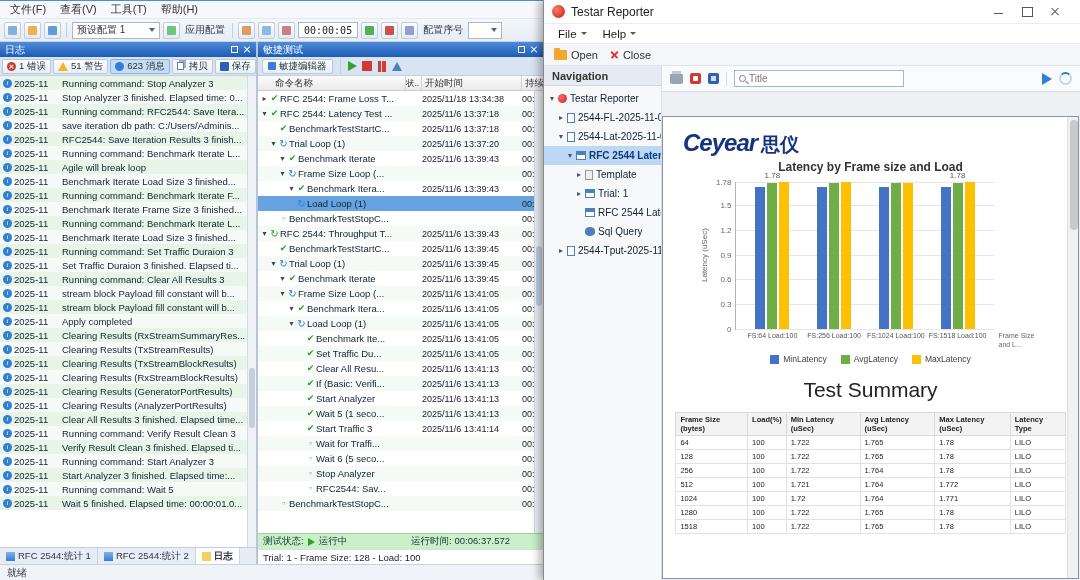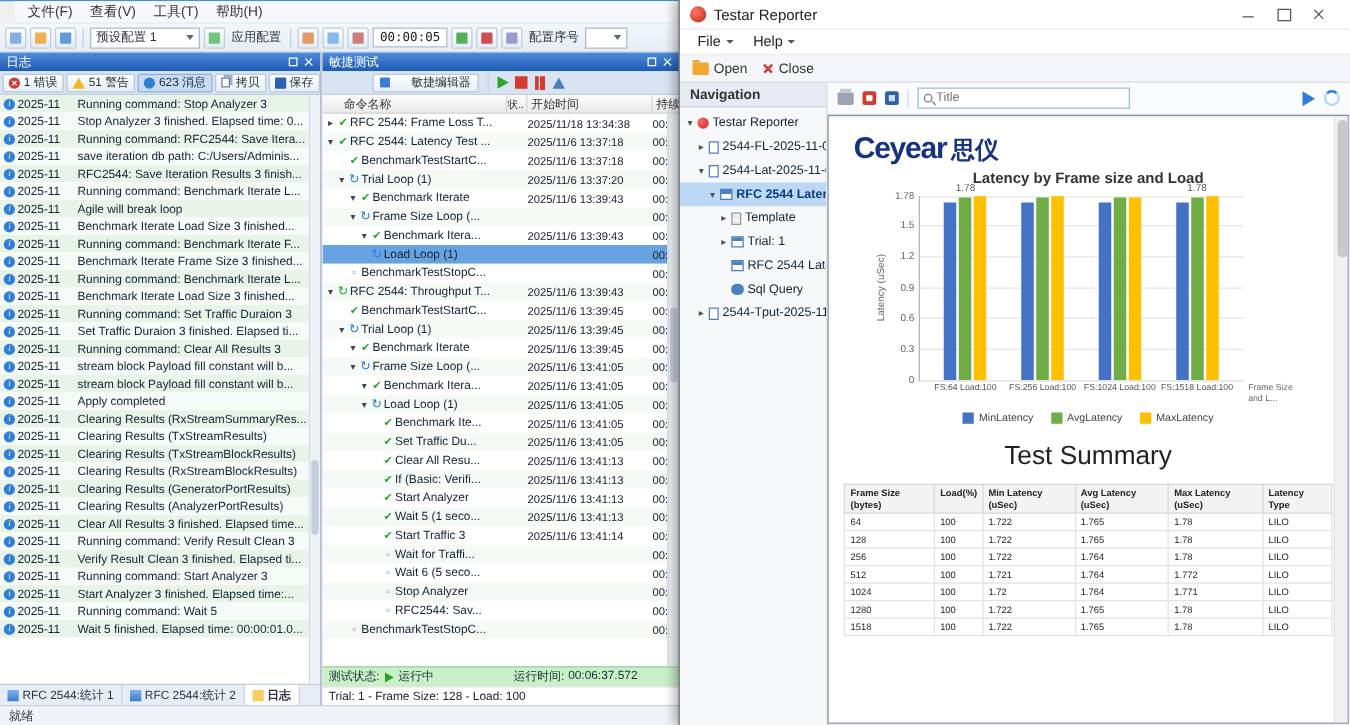--- a/index.html
+++ b/index.html
@@ -12,21 +12,21 @@
   .appx { width:12px; height:12px; background:#d23030; border-radius:2px; position:relative; flex:none; }
   .appx::before,.appx::after { content:""; position:absolute; left:2px; top:5px; width:8px; height:1.6px; background:#fff; }
   .appx::before { transform:rotate(45deg);} .appx::after { transform:rotate(-45deg);}
   .lw-title-text { font-size:10.5px; color:#444; }
   .win-btns { margin-left:auto; display:flex; }
   .wbtn { width:22px; height:15px; position:relative; }
   .wb-min::after { content:""; position:absolute; left:6px; top:10px; width:9px; height:1px; background:#555; }
   .wb-max::after { content:""; position:absolute; left:6px; top:4px; width:9px; height:8px; border:1px solid #555; }
   .wb-close::before,.wb-close::after { content:""; position:absolute; left:6px; top:8px; width:10px; height:1.3px; background:#555; }
   .wb-close::before { transform:rotate(45deg);} .wb-close::after { transform:rotate(-45deg);}
-  .lw-menu { height:18px; background:#f6f8fb; display:flex; align-items:flex-start; padding:0 3px; flex:none; border-bottom:1px solid #e4e8ee;margin-left:12px; }
+  .lw-menu { height:18px; background:#f6f8fb; display:flex; align-items:flex-start; padding:0 3px; flex:none; border-bottom:1px solid #e4e8ee; }
   .menu-item { font-size:11px; color:#333; padding:1px 7px; }
   .lw-toolbar { height:23px; background:linear-gradient(#f3f7fb,#e6edf5); border-bottom:1px solid #c9d4e2; display:flex; align-items:center; gap:3px; padding:0 4px; flex:none; }
   .tb-ic { width:17px; height:17px; border-radius:2px; background:linear-gradient(#ffffff,#e2ebf5); border:1px solid #bfcddd; position:relative; flex:none; }
   .tb-ic::after { content:""; position:absolute; inset:3px; border-radius:1px; background:#86aede; }
   .tb-ic.i2::after{background:#f0b050;} .tb-ic.i3::after{background:#5f9bd8;} .tb-ic.i4::after{background:#6fc47e;}
   .tb-ic.i5::after{background:#e09a62;} .tb-ic.i6::after{background:#8ab8e8;} .tb-ic.i7::after{background:#c97f7f;}
   .tb-ic.i8::after{background:#55b055;} .tb-ic.i9::after{background:#cc5050;} .tb-ic.i10::after{background:#9a9ace;}
   .tb-sep { width:1px; height:15px; background:#c3cfde; margin:0 2px; flex:none; }
   .tb-dd { height:17px; background:#fff; border:1px solid #a9b9cd; display:flex; align-items:center; font-size:10px; color:#334; padding:0 4px; gap:4px; min-width:88px; }
   .tb-dd.small { min-width:34px; }
@@ -70,21 +70,21 @@
   .vs-low { top:62%; } .vs-mid { top:35%; }
   .bottom-tabs { height:17px; flex:none; background:#e7edf5; border-top:1px solid #c2cddd; display:flex; align-items:stretch; }
   .btab { display:flex; align-items:center; gap:3px; padding:0 6px; border-right:1px solid #c9d3e1; font-size:9.5px; color:#334; white-space:nowrap; }
   .btab.active { background:#fff; font-weight:bold; }
   .bt-ic { width:9px; height:9px; background:linear-gradient(#7fb3e8,#3a7bd5); flex:none; }
   .bt-ic.log { background:#f5d060; }
 
   
   .agile-panel { flex:1; min-width:0; display:flex; flex-direction:column; background:#fff; }
   .agile-toolbar { height:19px; flex:none; background:#d9e4f2; border-bottom:1px solid #c2cfdf; display:flex; align-items:center; gap:5px; padding:0 4px; }
-  .ag-btn { display:flex; align-items:center; gap:17px; height:15px; padding:0 5px; border:1px solid #b9c9dc; background:linear-gradient(#fff,#e6eef7); border-radius:2px; font-size:9.5px; color:#233;margin-left:36px; }
+  .ag-btn { display:flex; align-items:center; gap:3px; height:15px; padding:0 5px; border:1px solid #b9c9dc; background:linear-gradient(#fff,#e6eef7); border-radius:2px; font-size:9.5px; color:#233; }
   .ag-btn-ic { width:8px; height:8px; background:#3a7bd5; border-radius:1px; }
   .ctrl { flex:none; }
   .ctrl.play { width:0; height:0; border-top:5.5px solid transparent; border-bottom:5.5px solid transparent; border-left:9px solid #2da52d; }
   .ctrl.stop { width:10px; height:10px; background:#d43a2f; }
   .ctrl.pause { width:10px; height:11px; position:relative; }
   .ctrl.pause::before,.ctrl.pause::after { content:""; position:absolute; top:0; width:3.2px; height:11px; background:#d43a2f; }
   .ctrl.pause::before{left:1px;} .ctrl.pause::after{right:1px;}
   .ctrl.up { width:0; height:0; border-left:5px solid transparent; border-right:5px solid transparent; border-bottom:9px solid #4a7fc0; }
   .agile-head { height:15px; flex:none; display:flex; background:linear-gradient(#fcfcfc,#e9e9e9); border-bottom:1px solid #ccc; font-size:9.5px; color:#333; }
   .ah-name { width:148px; flex:none; padding:1px 17px; border-right:1px solid #d5d5d5; overflow:hidden; white-space:nowrap; }
@@ -106,21 +106,21 @@
   .ag-st { width:16px; flex:none; }
   .ag-start { width:100px; flex:none; font-size:9px; overflow:hidden; white-space:nowrap; color:#223; }
   .ag-dur { flex:1; font-size:9px; overflow:hidden; white-space:nowrap; color:#223; }
   .agile-status { height:16px; flex:none; background:#c9f0c9; border-top:1px solid #9fce9f; display:flex; align-items:center; gap:4px; padding:0 5px; font-size:9.5px; color:#133; }
   .play-sm { width:0; height:0; border-top:4px solid transparent; border-bottom:4px solid transparent; border-left:7px solid #28a428; }
   .runtime-grp { margin-left:auto; padding-right:28px; display:flex; gap:3px; }
   .agile-trial { height:15px; flex:none; background:#fff; border-top:1px solid #ddd; font-size:9.5px; color:#223; display:flex; align-items:center; padding:0 5px; }
   .lw-status { height:16px; flex:none; background:#f0f3f7; border-top:1px solid #c9d0da; font-size:10px; color:#334; display:flex; align-items:center; padding:0 7px; }
 
   
-  .rw { position:absolute; left:543px; top:0; width:537px; height:580px; background:#0f172a; display:flex; flex-direction:column; box-shadow:-4px 0 8px rgba(0,0,0,.3); border-left:1px solid #888; }
+  .rw { position:absolute; left:543px; top:0; width:537px; height:580px; background:#a3a3a3; display:flex; flex-direction:column; box-shadow:-4px 0 8px rgba(0,0,0,.3); border-left:1px solid #888; }
   .rw-title { height:24px; flex:none; display:flex; align-items:center; gap:6px; padding:0 8px; background:#fff; border-bottom:1px solid #ececec; }
   .rapp { width:13px; height:13px; border-radius:50%; background:radial-gradient(circle at 35% 35%, #ff7a6a, #c22010); flex:none; }
   .rw-title-text { font-size:12px; color:#222; }
   .rwbtn { width:28px; height:18px; position:relative; }
   .rw-menu { height:20px; flex:none; display:flex; align-items:center; gap:4px; padding:0 8px; background:#fff; border-bottom:1px solid #ececec; }
   .rmenu-item { font-size:11.5px; color:#222; display:flex; align-items:center; padding:0 6px; }
   .mdd { width:0; height:0; border-left:3px solid transparent; border-right:3px solid transparent; border-top:3.5px solid #555; margin-left:4px; }
   .rw-toolbar { height:22px; flex:none; display:flex; align-items:center; gap:12px; padding:0 10px; background:#f4f6f9; border-bottom:1px solid #e0e4ea; }
   .r-btn { display:flex; align-items:center; gap:4px; font-size:11px; color:#333; }
   .ic-folder { width:13px; height:10px; background:#f0a830; border-radius:1px; position:relative; }
@@ -137,40 +137,40 @@
   .nexp { width:10px; flex:none; font-size:8px; color:#456; text-align:center; }
   .nic { flex:none; margin:0 3px 0 1px; position:relative; }
   .nic-app { width:9px; height:9px; border-radius:50%; background:radial-gradient(circle at 35% 35%, #f66, #c22); }
   .nic-doc { width:8px; height:10px; background:#fff; border:1px solid #4a7fc0; }
   .nic-grid { width:10px; height:9px; border:1px solid #4a7fc0; background:linear-gradient(#4a7fc0 0 3px, #fff 3px); }
   .nic-template { width:8px; height:10px; background:#eee; border:1px solid #999; }
   .nic-sql { width:10px; height:9px; background:#4a7fc0; border-radius:50%/40%; }
   .nlbl { font-size:10px; color:#123; overflow:hidden; }
   .sel .nlbl { color:#0a3d7a; font-weight:bold; }
 
-  .report { flex:1; min-width:0; display:flex; flex-direction:column; background:#eef0f4; }
+  .report { flex:1; min-width:0; display:flex; flex-direction:column; background:#eef0f4;gap:24px; }
   .report-toolbar { height:26px; flex:none; display:flex; align-items:center; gap:7px; padding:0 8px; background:#fafbfc; border-bottom:1px solid #d8dde5; }
   .rt-print { width:13px; height:10px; background:#9aa4b2; border-radius:1px 1px 2px 2px; position:relative; }
   .rt-print::before { content:""; position:absolute; top:-3px; left:2px; width:9px; height:3px; background:#c3cad4; }
   .rt-pdf { width:11px; height:11px; background:#d43a2f; border-radius:2px; position:relative; }
   .rt-pdf::after { content:""; position:absolute; inset:3px; background:#fff; border-radius:1px; }
   .rt-xls { width:11px; height:11px; background:#2f5fb0; border-radius:2px; position:relative; }
   .rt-xls::after { content:""; position:absolute; inset:3px; background:#cfe0f4; }
   .rt-sep { width:1px; height:14px; background:#d5dae2; }
   .search { width:170px; height:17px; border:1px solid #9db8d8; background:#fff; display:flex; align-items:center; padding:0 4px; gap:3px; }
   .mag { width:7px; height:7px; border:1.4px solid #778; border-radius:50%; position:relative; flex:none; }
   .mag::after { content:""; position:absolute; width:4px; height:1.4px; background:#778; transform:rotate(45deg); left:5px; top:6px; }
   .search input { flex:1; border:0; outline:0; font-size:10px; color:#333; font-family:"Liberation Sans", sans-serif; background:transparent; }
   .rt-play { margin-left:auto; width:0; height:0; border-top:6px solid transparent; border-bottom:6px solid transparent; border-left:10px solid #2f7fd6; }
   .spinner { width:13px; height:13px; border-radius:50%; border:2.5px solid #bcd8f5; border-top-color:#2f7fd6; }
   .report-body { flex:1; min-height:0; background:#fff; border:1px solid #8a93a3; margin:0 1px 1px 0; position:relative; overflow:hidden; }
   .rb-scroll { position:absolute; right:0; top:0; bottom:0; width:11px; background:#f1f1f1; border-left:1px solid #e0e0e0; }
   .rb-thumb { position:absolute; top:3px; left:1.5px; width:8px; height:110px; background:#c9c9c9; border-radius:4px; }
   .logo { margin:12px 0 0 20px; display:flex; align-items:baseline; gap:4px; }
-  .logo-en { font-size:24px; font-weight:bold; color:#16337f; letter-spacing:-1px; }
+  .logo-en { font-size:24px; font-weight:bold; font-style:italic; color:#16337f; letter-spacing:-1px; }
   .logo-cn { font-size:19px; font-weight:bold; color:#16337f; }
   .chart { width:352px; margin:2px auto 0; }
   .chart-title { text-align:center; font-size:12px; font-weight:bold; color:#333; margin-bottom:8px; }
   .chart-plot { position:relative; height:148px; margin:0 52px 0 40px; border-left:1px solid #b5b5b5; border-bottom:1px solid #b5b5b5; }
   #gridlines { position:absolute; inset:0; }
   .gridline { position:absolute; left:0; right:0; height:1px; background:#e6e6e6; }
   .ytick { position:absolute; right:100%; margin-right:4px; transform:translateY(-50%); font-size:8px; color:#666; white-space:nowrap; }
   .ylabel { position:absolute; left:-36px; top:0; height:100%; writing-mode:vertical-rl; transform:rotate(180deg); display:flex; align-items:center; justify-content:center; font-size:8px; color:#666; }
   .xlabel { position:absolute; left:100%; bottom:-20px; margin-left:4px; width:48px; font-size:7px; color:#666; line-height:1.2; }
   #bar-groups { position:absolute; inset:0; display:flex; justify-content:space-around; align-items:flex-end; padding:0 6px; }

